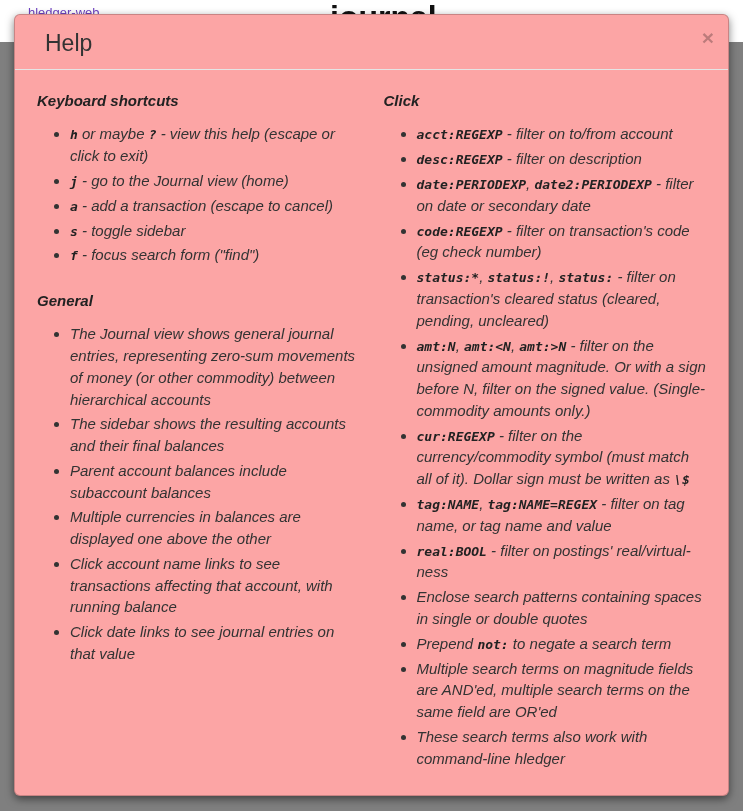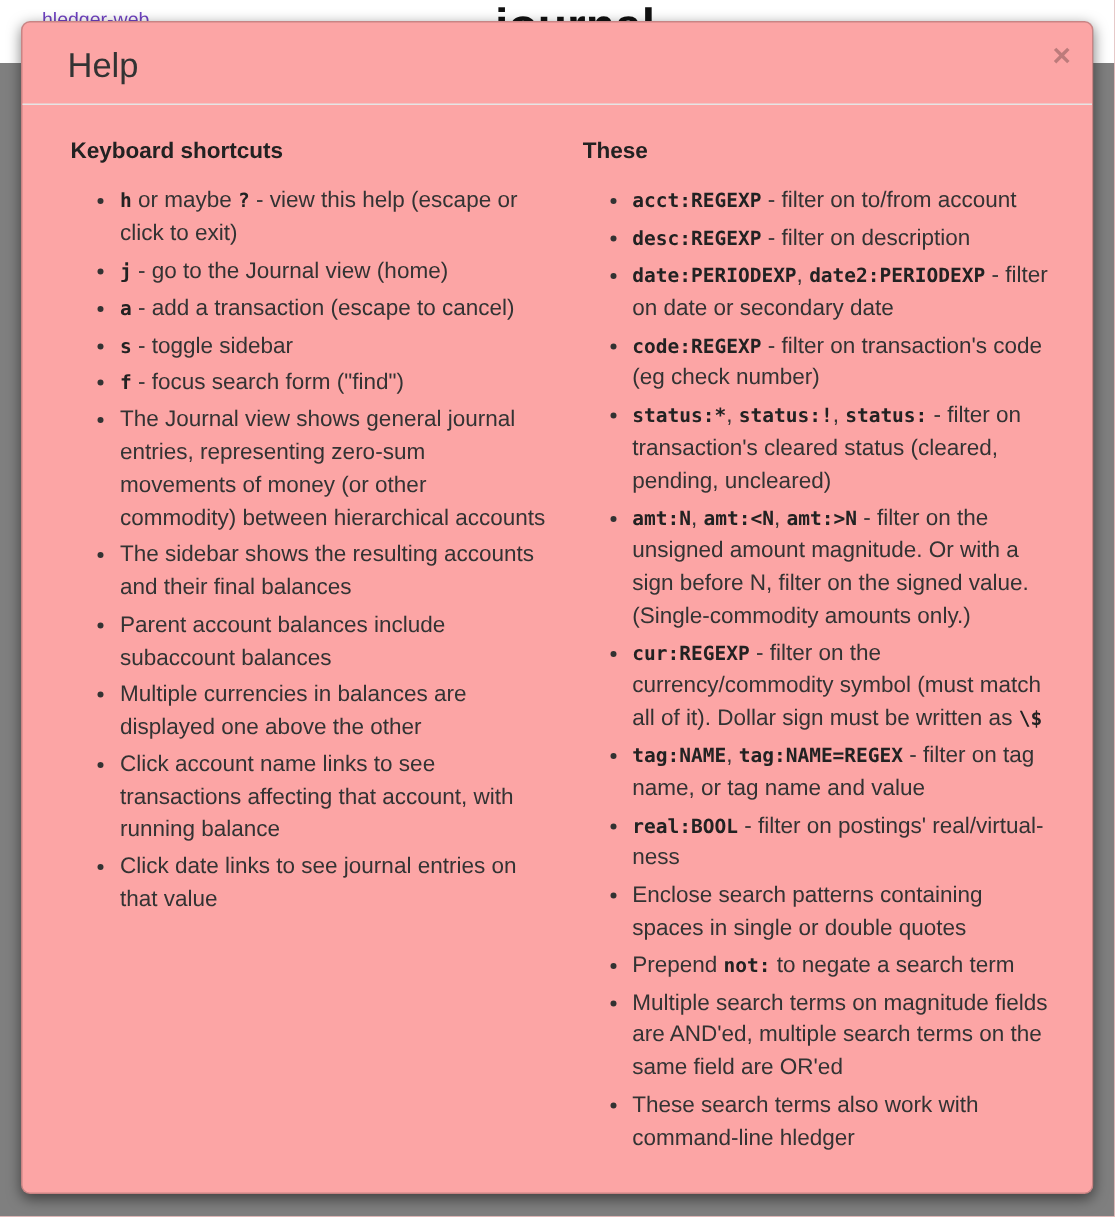--- a/index.html
+++ b/index.html
@@ -47,21 +47,21 @@
     border-bottom: 1px solid #e5e5e5;
   }
   .modal-title { font-size: 23px; font-weight: 500; color: #333; line-height: 1.1; }
   .close-btn {
     position: absolute; right: 14px; top: 12px;
     background: none; border: none; cursor: pointer;
     font-size: 21px; font-weight: 700; color: #000; opacity: 0.25;
     line-height: 1;
   }
 
-  .modal-body { display: flex; padding: 22px 10px 20px 20px; }
+  .modal-body { display: flex; padding: 22px 10px 20px 10px; font-style: italic; }
   .col { width: 50%; padding: 0 12px 0 12px; }
 
   .section-heading {
     font-size: 15px; font-weight: 700; color: #222;
     margin: 0 0 14px 0;
   }
   .section-heading.spaced { margin-top: 26px; }
 
   ul.help-list {
     margin: 0; padding-left: 33px;
@@ -93,31 +93,32 @@
   <div class="modal-body">
     <div class="col">
       <h4 class="section-heading">Keyboard shortcuts</h4>
       <ul class="help-list">
           <li><code>h</code> or maybe <code>?</code> - view this help (escape or click to exit)</li>
           <li><code>j</code> - go to the Journal view (home)</li>
           <li><code>a</code> - add a transaction (escape to cancel)</li>
           <li><code>s</code> - toggle sidebar</li>
           <li><code>f</code> - focus search form ("find")</li>
         </ul>
+      <h4 class="section-heading spaced">General</h4>
       <ul class="help-list">
           <li>The Journal view shows general journal entries, representing zero-sum movements of money (or other commodity) between hierarchical accounts</li>
           <li>The sidebar shows the resulting accounts and their final balances</li>
           <li>Parent account balances include subaccount balances</li>
           <li>Multiple currencies in balances are displayed one above the other</li>
           <li>Click account name links to see transactions affecting that account, with running balance</li>
           <li>Click date links to see journal entries on that value</li>
         </ul>
     </div>
     <div class="col">
-      <h4 class="section-heading">These</h4>
+      <h4 class="section-heading">Click</h4>
       <ul class="help-list">
           <li><code>acct:REGEXP</code> - filter on to/from account</li>
           <li><code>desc:REGEXP</code> - filter on description</li>
           <li><code>date:PERIODEXP</code>, <code>date2:PERIODEXP</code> - filter on date or secondary date</li>
           <li><code>code:REGEXP</code> - filter on transaction's code (eg check number)</li>
           <li><code>status:*</code>, <code>status:!</code>, <code>status:</code> - filter on transaction's cleared status (cleared, pending, uncleared)</li>
           <li><code>amt:N</code>, <code>amt:&lt;N</code>, <code>amt:&gt;N</code> - filter on the unsigned amount magnitude. Or with a sign before N, filter on the signed value. (Single-commodity amounts only.)</li>
           <li><code>cur:REGEXP</code> - filter on the currency/commodity symbol (must match all of it). Dollar sign must be written as <code>\$</code></li>
           <li><code>tag:NAME</code>, <code>tag:NAME=REGEX</code> - filter on tag name, or tag name and value</li>
           <li><code>real:BOOL</code> - filter on postings' real/virtual-ness</li>

